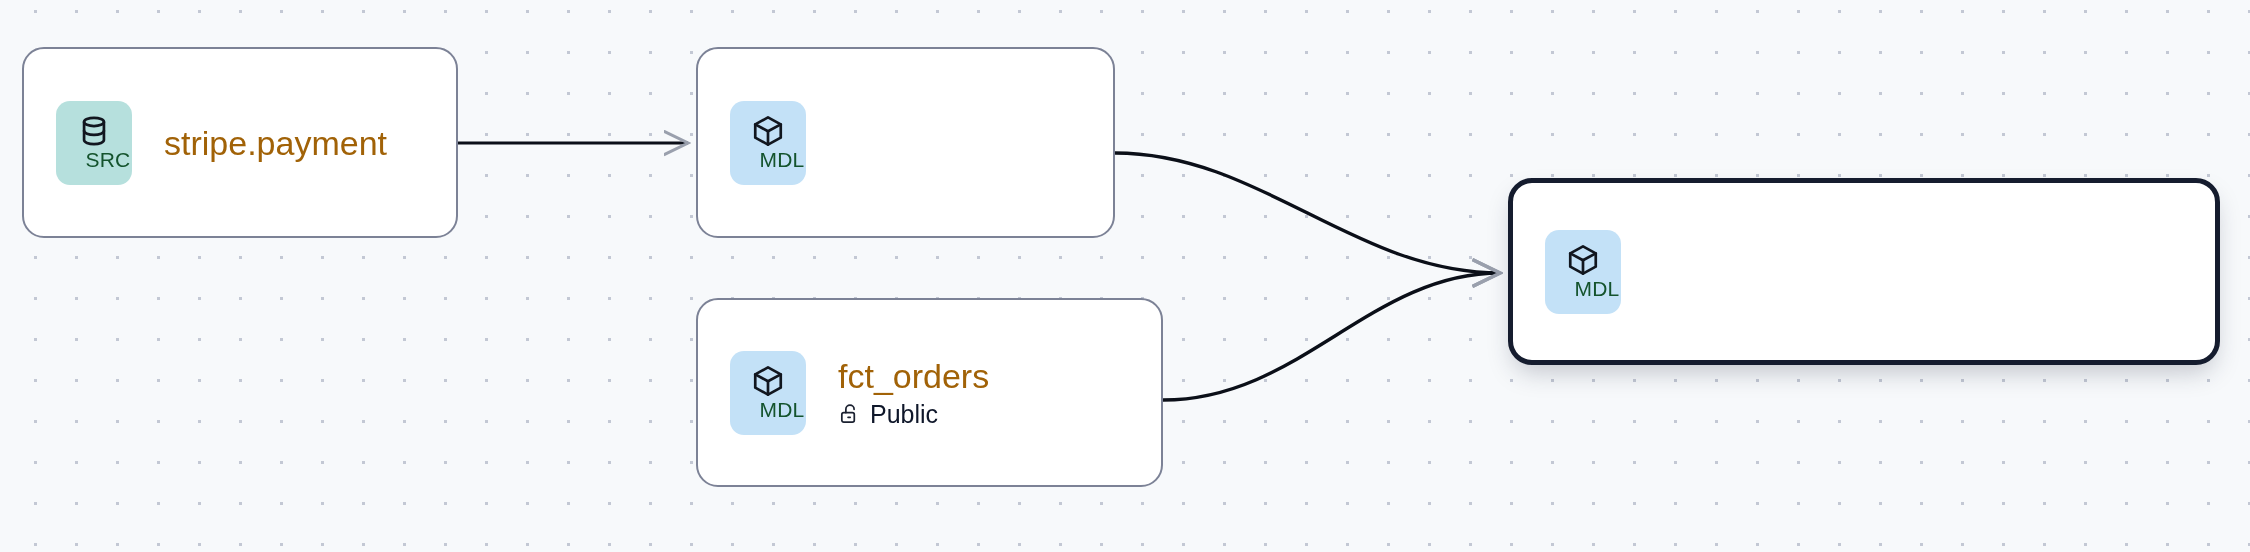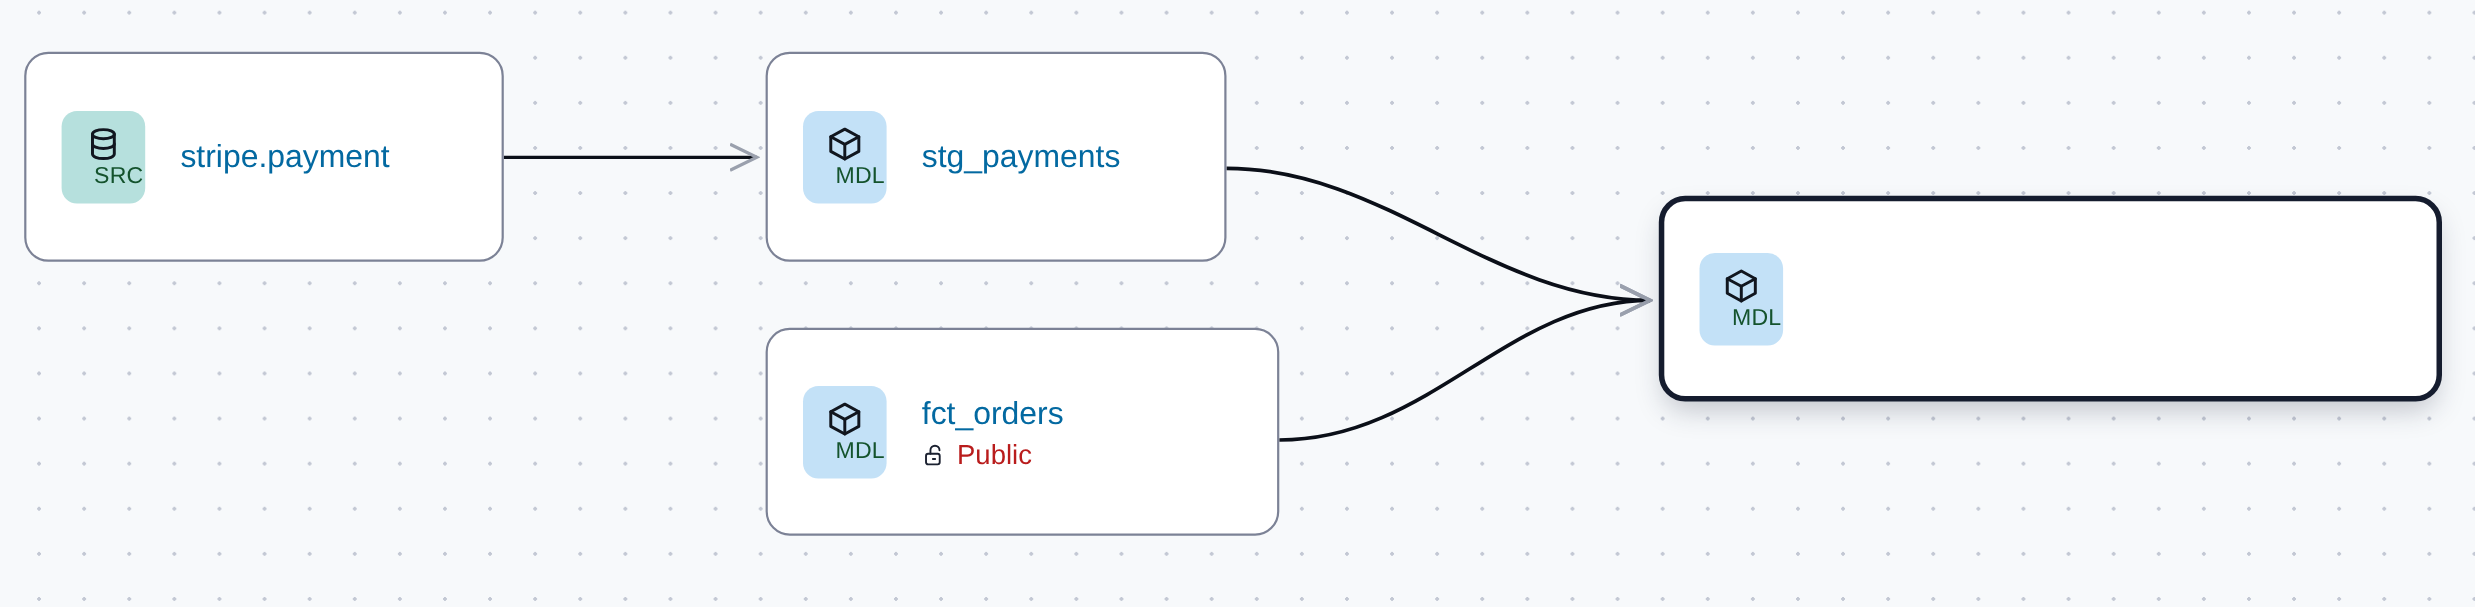--- a/index.html
+++ b/index.html
@@ -69,33 +69,33 @@
 
   .node-body {
     margin-left: 32px;
     display: flex;
     flex-direction: column;
     justify-content: center;
     gap: 6px;
     min-width: 0;
   }
   .node-title {
-    font-size: 29px;
+    font-size: 34px;
     line-height: 36px;
-    color: #0369a1;
+    color: #a16207;
     white-space: nowrap;
     font-weight: 400;
   }
   .node-sub {
     display: flex;
     align-items: center;
     gap: 9px;
     font-size: 25px;
     line-height: 28px;
-    color: #b91c1c;
+    color: #0f172a;
     white-space: nowrap;
   }
   .node-sub svg { display: block; flex: 0 0 auto; }
 </style>
 </head>
 <body>
 
 <div id="canvas">
 
   <svg id="edges" viewBox="0 0 2250 552" width="2250" height="552" xmlns="http://www.w3.org/2000/svg">
@@ -131,23 +131,20 @@
     <div class="badge mdl">
       <span>
         <svg width="34" height="34" viewBox="0 0 24 24" fill="none" stroke="#11161f" stroke-width="1.9" stroke-linecap="round" stroke-linejoin="round">
           <path d="M12 2.4 L21 7.3 L21 16.7 L12 21.6 L3 16.7 L3 7.3 Z"></path>
           <path d="M3 7.3 L12 12.2 L21 7.3"></path>
           <path d="M12 12.2 L12 21.6"></path>
         </svg>
       </span>
       <span class="badge-text">MDL</span>
     </div>
-    <div class="node-body">
-      <div class="node-title">stg_payments</div>
-    </div>
   </div>
 
   <div class="node" style="left:696px; top:298px; width:467px; height:189px;">
     <div class="badge mdl">
       <span>
         <svg width="34" height="34" viewBox="0 0 24 24" fill="none" stroke="#11161f" stroke-width="1.9" stroke-linecap="round" stroke-linejoin="round">
           <path d="M12 2.4 L21 7.3 L21 16.7 L12 21.6 L3 16.7 L3 7.3 Z"></path>
           <path d="M3 7.3 L12 12.2 L21 7.3"></path>
           <path d="M12 12.2 L12 21.6"></path>
         </svg>

